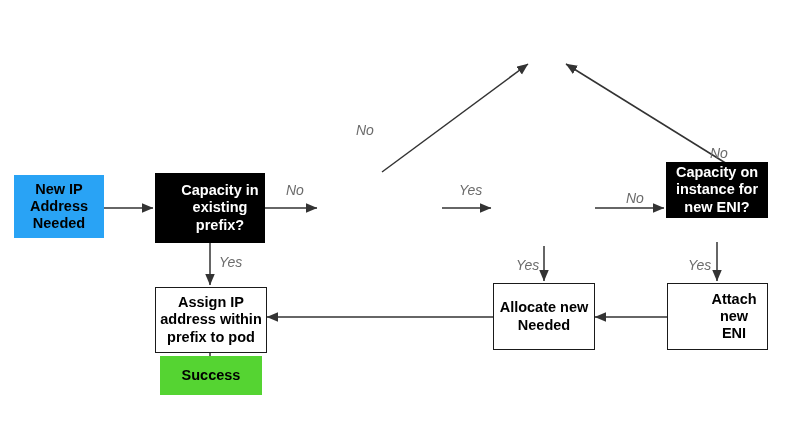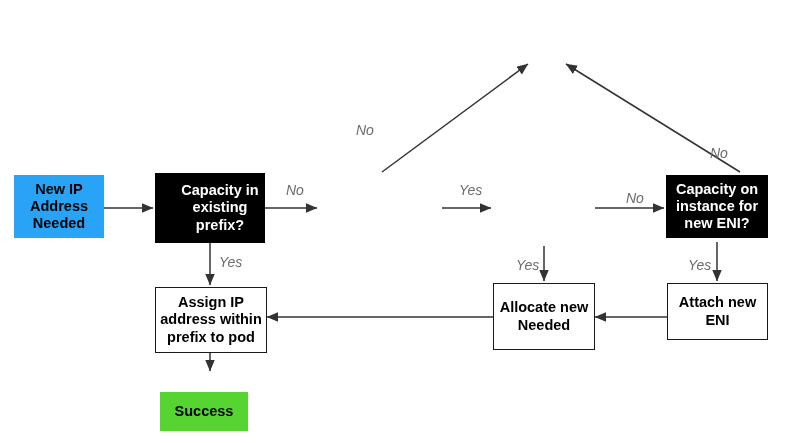--- a/index.html
+++ b/index.html
@@ -109,35 +109,35 @@
 
   <div class="node start" style="left:14px; top:175px; width:90px; height:63px;">New IP
 Address
 Needed</div>
 
   <div class="node decision" style="left:155px; top:173px; width:110px; height:70px;padding-left:20px;">Capacity in
 existing prefix?</div>
 
 
 
-  <div class="node decision" style="left:666px; top:175px; width:102px; height:63px;">Capacity on
+  <div class="node decision" style="left:666px; top:162px; width:102px; height:56px;">Capacity on
 instance for
 new ENI?</div>
 
 
   <div class="node process" style="left:155px; top:287px; width:112px; height:66px;">Assign IP
 address within
 prefix to pod</div>
 
-  <div class="node success" style="left:160px; top:392px; width:88px; height:39px;">Success</div>
+  <div class="node success" style="left:160px; top:356px; width:102px; height:39px;">Success</div>
 
   <div class="node process" style="left:493px; top:283px; width:102px; height:67px;">Allocate new
 Needed</div>
 
-  <div class="node process" style="left:667px; top:283px; width:101px; height:57px;">Attach new
+  <div class="node process" style="left:667px; top:283px; width:101px; height:67px;padding-left:33px;">Attach new
 ENI</div>
 
   <div class="edge-label" style="left:286px; top:182px;">No</div>
 
   <div class="edge-label" style="left:219px; top:254px;">Yes</div>
 
   <div class="edge-label" style="left:356px; top:122px;">No</div>
 
   <div class="edge-label" style="left:459px; top:182px;">Yes</div>
 

